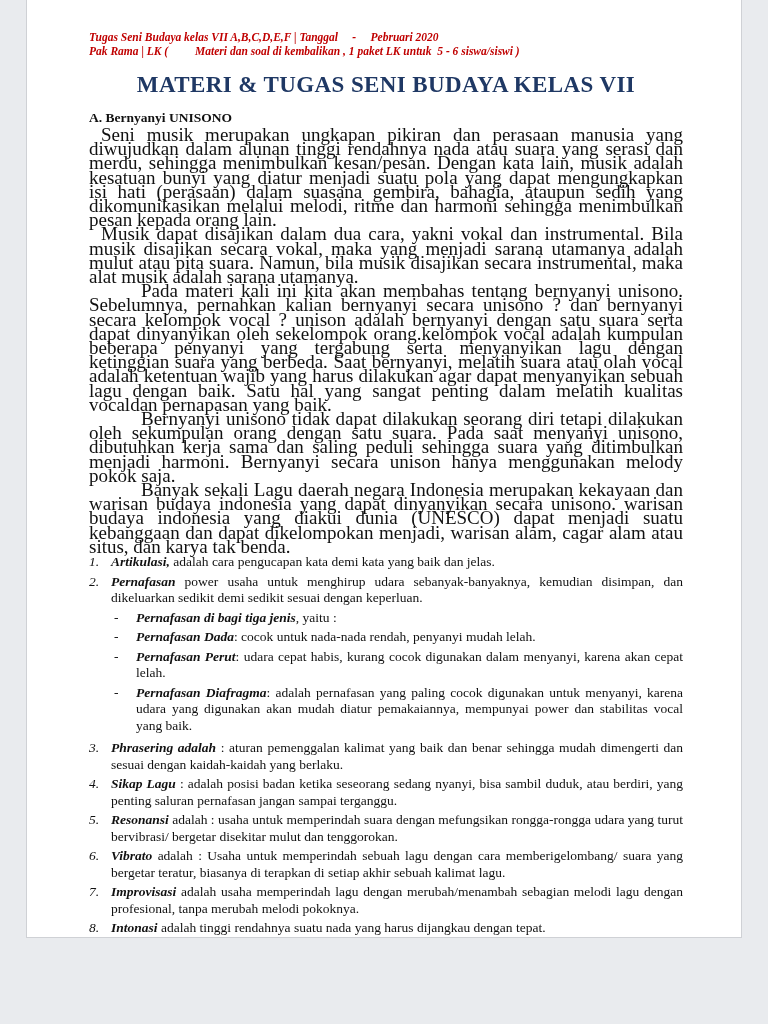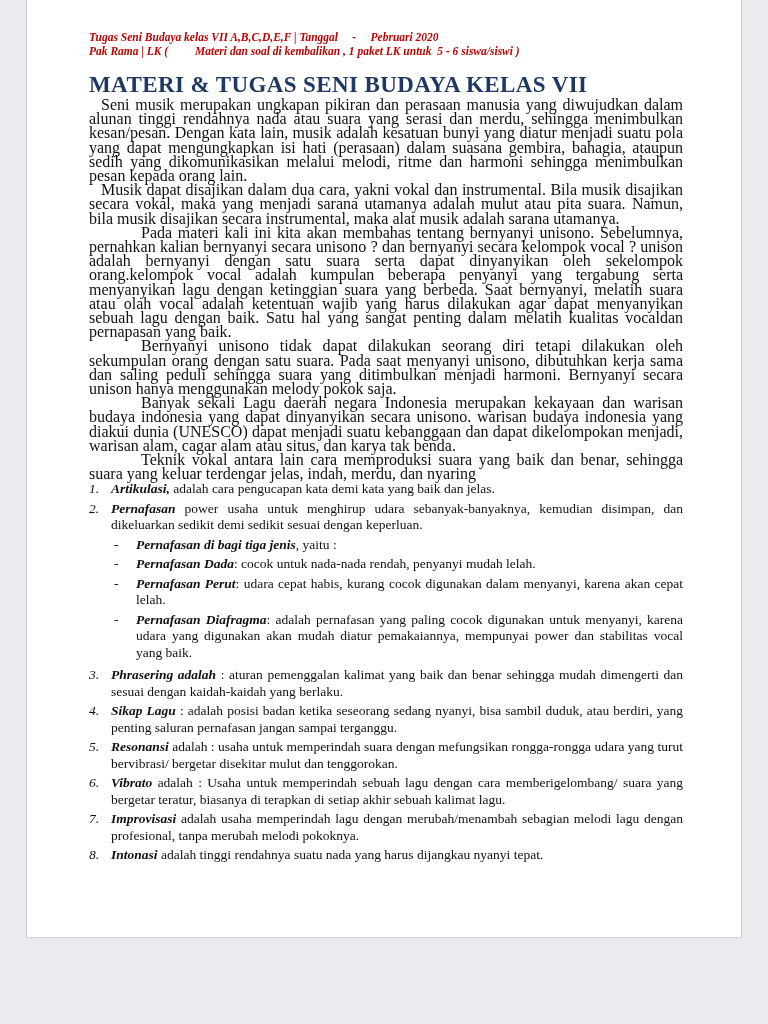--- a/index.html
+++ b/index.html
@@ -34,39 +34,39 @@
     font-style: italic;
     font-weight: bold;
     font-size: 11.5px;
     line-height: 14px;
     white-space: pre-wrap;
   }
   .hbold { font-weight: bold; margin-left: 24px; }
   
   .doc-title {
     color: #1f3864;
-    text-align: left;
+    text-align: center;
     font-weight: bold;
     font-size: 23px;
     line-height: 27px;
     letter-spacing: 0.4px;
     margin-top: 13px;
   }
   .tline { display: block; }
   
   .sec-heading {
     font-weight: bold;
     font-size: 13.5px;
     line-height: 16px;
     margin-top: 12px;
     margin-bottom: 2px;
   }
   
   .para {
-    font-size: 16px;
+    font-size: 19px;
     line-height: 14.2px;
     text-align: justify;
     font-family: Liberation Serif, serif;
   }
   .indent-sm { text-indent: 12px; }
   .indent-lg { text-indent: 52px; }
   
   .vocal-heading {
     font-weight: bold;
     font-style: italic;
@@ -107,27 +107,27 @@
 
     <div class="doc-header">
       <div class="hline">Tugas Seni Budaya kelas VII A,B,C,D,E,F | Tanggal&nbsp;&nbsp;&nbsp;&nbsp;&nbsp;-&nbsp;&nbsp;&nbsp;&nbsp;&nbsp;Pebruari 2020</div>
       <div class="hline"><span>Pak Rama | LK ( </span><span class="hbold">Materi dan soal di kembalikan</span><span> , 1 paket LK untuk&nbsp; 5 - 6 siswa/siswi )</span></div>
     </div>
 
     <h1 class="doc-title">
       <span class="tline">MATERI &amp; TUGAS SENI BUDAYA KELAS VII</span>
     </h1>
 
+    <div class="sec-heading">A. Bernyanyi UNISONO</div>
 
     <p class="para indent-sm">Seni musik merupakan ungkapan pikiran dan perasaan manusia yang diwujudkan dalam alunan tinggi rendahnya nada atau suara yang serasi dan merdu, sehingga menimbulkan kesan/pesan. Dengan kata lain, musik adalah kesatuan bunyi yang diatur menjadi suatu pola yang dapat mengungkapkan isi hati (perasaan) dalam suasana gembira, bahagia, ataupun sedih yang dikomunikasikan melalui melodi, ritme dan harmoni sehingga menimbulkan pesan kepada orang lain.</p>
     <p class="para indent-sm">Musik dapat disajikan dalam dua cara, yakni vokal dan instrumental. Bila musik disajikan secara vokal, maka yang menjadi sarana utamanya adalah mulut atau pita suara. Namun, bila musik disajikan secara instrumental, maka alat musik adalah sarana utamanya.</p>
     <p class="para indent-lg">Pada materi kali ini kita akan membahas tentang bernyanyi unisono. Sebelumnya, pernahkan kalian bernyanyi secara unisono ? dan bernyanyi secara kelompok vocal ? unison adalah bernyanyi dengan satu suara serta dapat dinyanyikan oleh sekelompok orang.kelompok vocal adalah kumpulan beberapa penyanyi yang tergabung serta menyanyikan lagu dengan ketinggian suara yang berbeda. Saat bernyanyi, melatih suara atau olah vocal adalah ketentuan wajib yang harus dilakukan agar dapat menyanyikan sebuah lagu dengan baik. Satu hal yang sangat penting dalam melatih kualitas vocaldan pernapasan yang baik.</p>
     <p class="para indent-lg">Bernyanyi unisono tidak dapat dilakukan seorang diri tetapi dilakukan oleh sekumpulan orang dengan satu suara. Pada saat menyanyi unisono, dibutuhkan kerja sama  dan saling peduli sehingga suara yang ditimbulkan menjadi harmoni. Bernyanyi secara unison hanya menggunakan melody pokok saja.</p>
     <p class="para indent-lg">Banyak sekali Lagu daerah negara Indonesia merupakan kekayaan dan warisan budaya indonesia yang dapat dinyanyikan secara unisono. warisan budaya indonesia yang diakui dunia (UNESCO) dapat menjadi suatu kebanggaan dan dapat dikelompokan menjadi, warisan alam, cagar alam atau situs, dan karya tak benda.</p>
-    <p class="para indent-lg">Teknik vokal antara lain cara memproduksi suara yang baik dan benar, sehingga suara yang keluar terdengar jelas, indah, merdu, dan nyaring</p>
 
 
     <div class="vlist">
 
       <div class="vitem">
         <span class="vnum">1.</span>
         <span class="vbody"><span class="lead">Artikulasi,</span><span> adalah cara pengucapan kata demi kata yang baik dan jelas.</span></span>
       </div>
 
       <div class="vitem">
@@ -175,18 +175,18 @@
         <span class="vbody"><span class="lead">Vibrato</span><span> adalah : Usaha untuk memperindah sebuah lagu dengan cara memberigelombang/ suara yang bergetar teratur, biasanya di terapkan di setiap akhir sebuah kalimat lagu.</span></span>
       </div>
 
       <div class="vitem">
         <span class="vnum">7.</span>
         <span class="vbody"><span class="lead">Improvisasi</span><span> adalah usaha memperindah lagu dengan merubah/menambah sebagian melodi lagu dengan profesional, tanpa merubah melodi pokoknya.</span></span>
       </div>
 
       <div class="vitem">
         <span class="vnum">8.</span>
-        <span class="vbody"><span class="lead">Intonasi</span><span> adalah tinggi rendahnya suatu nada yang harus dijangkau nyanyi tepat.</span></span>
+        <span class="vbody"><span class="lead">Intonasi</span><span> adalah tinggi rendahnya suatu nada yang harus dijangkau dengan tepat.</span></span>
       </div>
 
     </div>
   </div>
 </div>
 
 </body></html>

